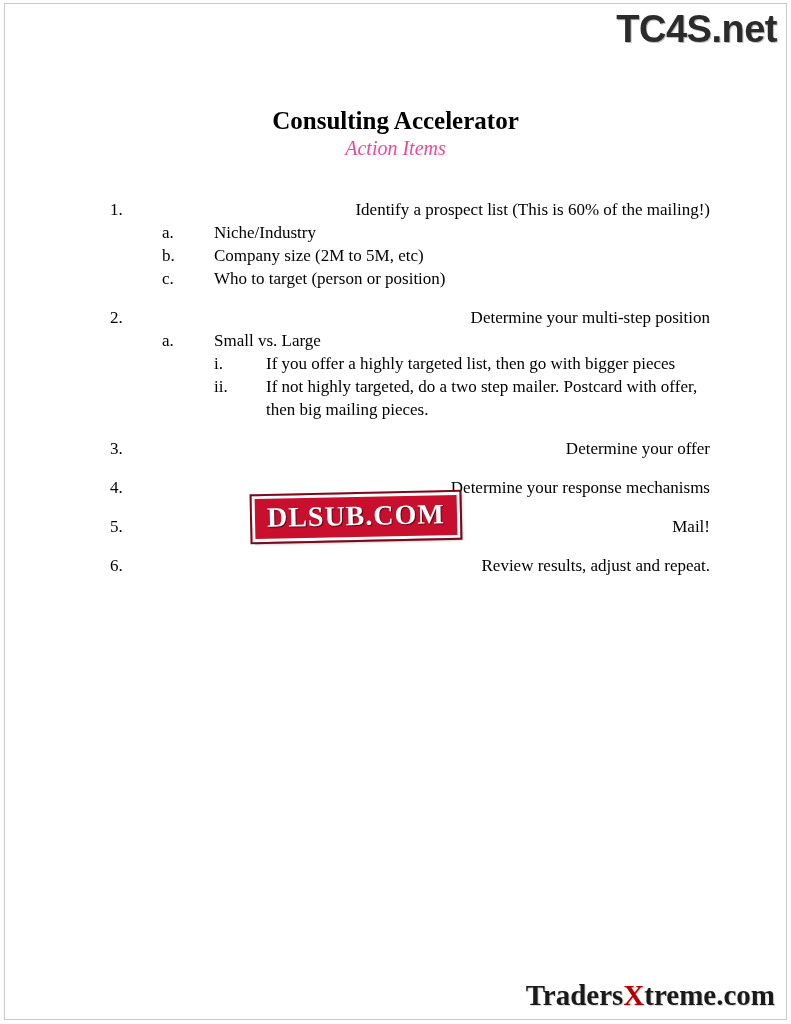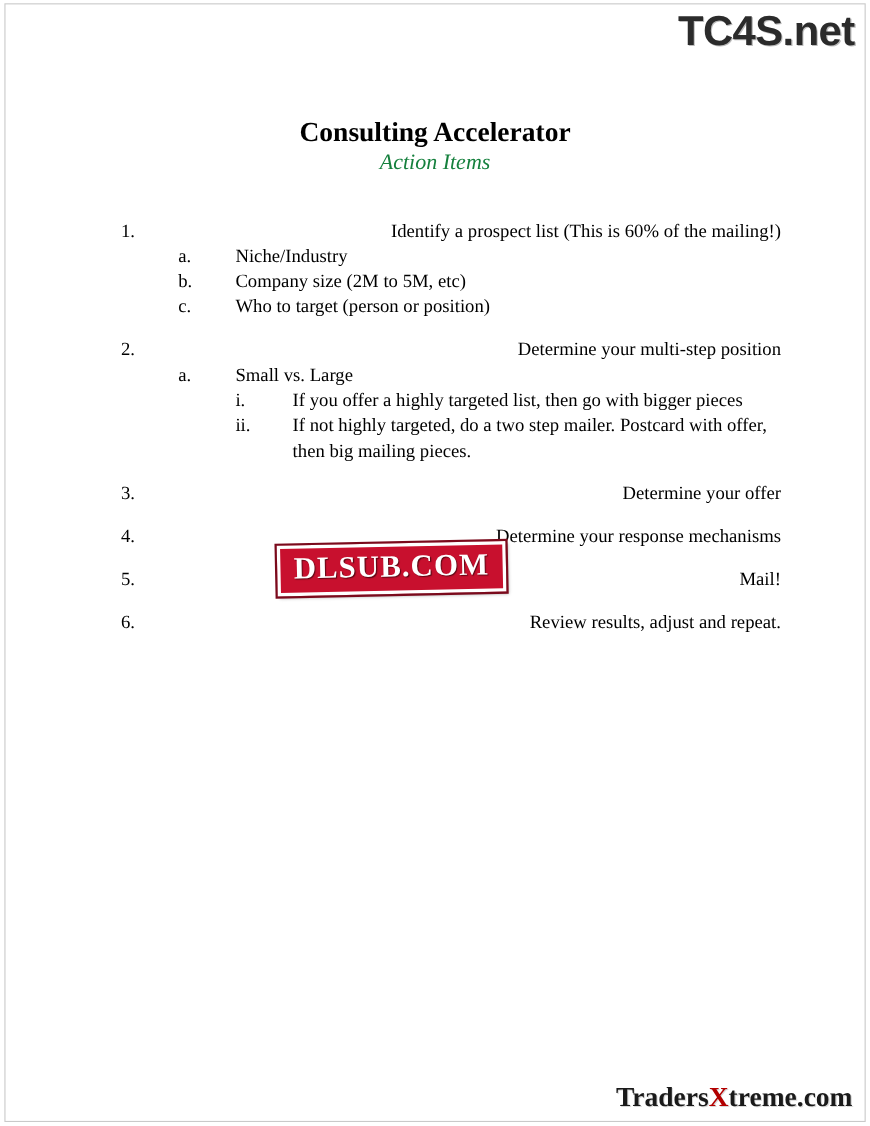--- a/index.html
+++ b/index.html
@@ -38,21 +38,21 @@
     font-weight: bold;
     color: #2b2b2b;
     letter-spacing: -0.5px;
     text-shadow: 1px 1px 0 #bdbdbd;
   }
   .watermark-bottom {
     position: absolute;
     right: 16px;
     bottom: 12px;
     font-family: "Liberation Serif", serif;
-    font-size: 25px;
+    font-size: 29px;
     font-weight: bold;
     color: #b30000;
     text-shadow: 1px 1px 0 #d9d9d9;
   }
   .watermark-bottom .wm-dark {
     color: #1a1a1a;
   }
   .stamp {
     position: absolute;
     left: 252px;
@@ -83,21 +83,21 @@
   .doc-title .line2 {
     font-size: 25px;
     font-weight: bold;
     line-height: 26px;
     color: #000000;
   }
   .doc-title .line3 {
     font-size: 20px;
     font-style: italic;
     line-height: 28px;
-    color: #15803d;
+    color: #ec4899;
   }
   .content {
     position: absolute;
     left: 110px;
     top: 198px;
     width: 600px;
     font-size: 17px;
     color: #000000;
   }
   .item {

